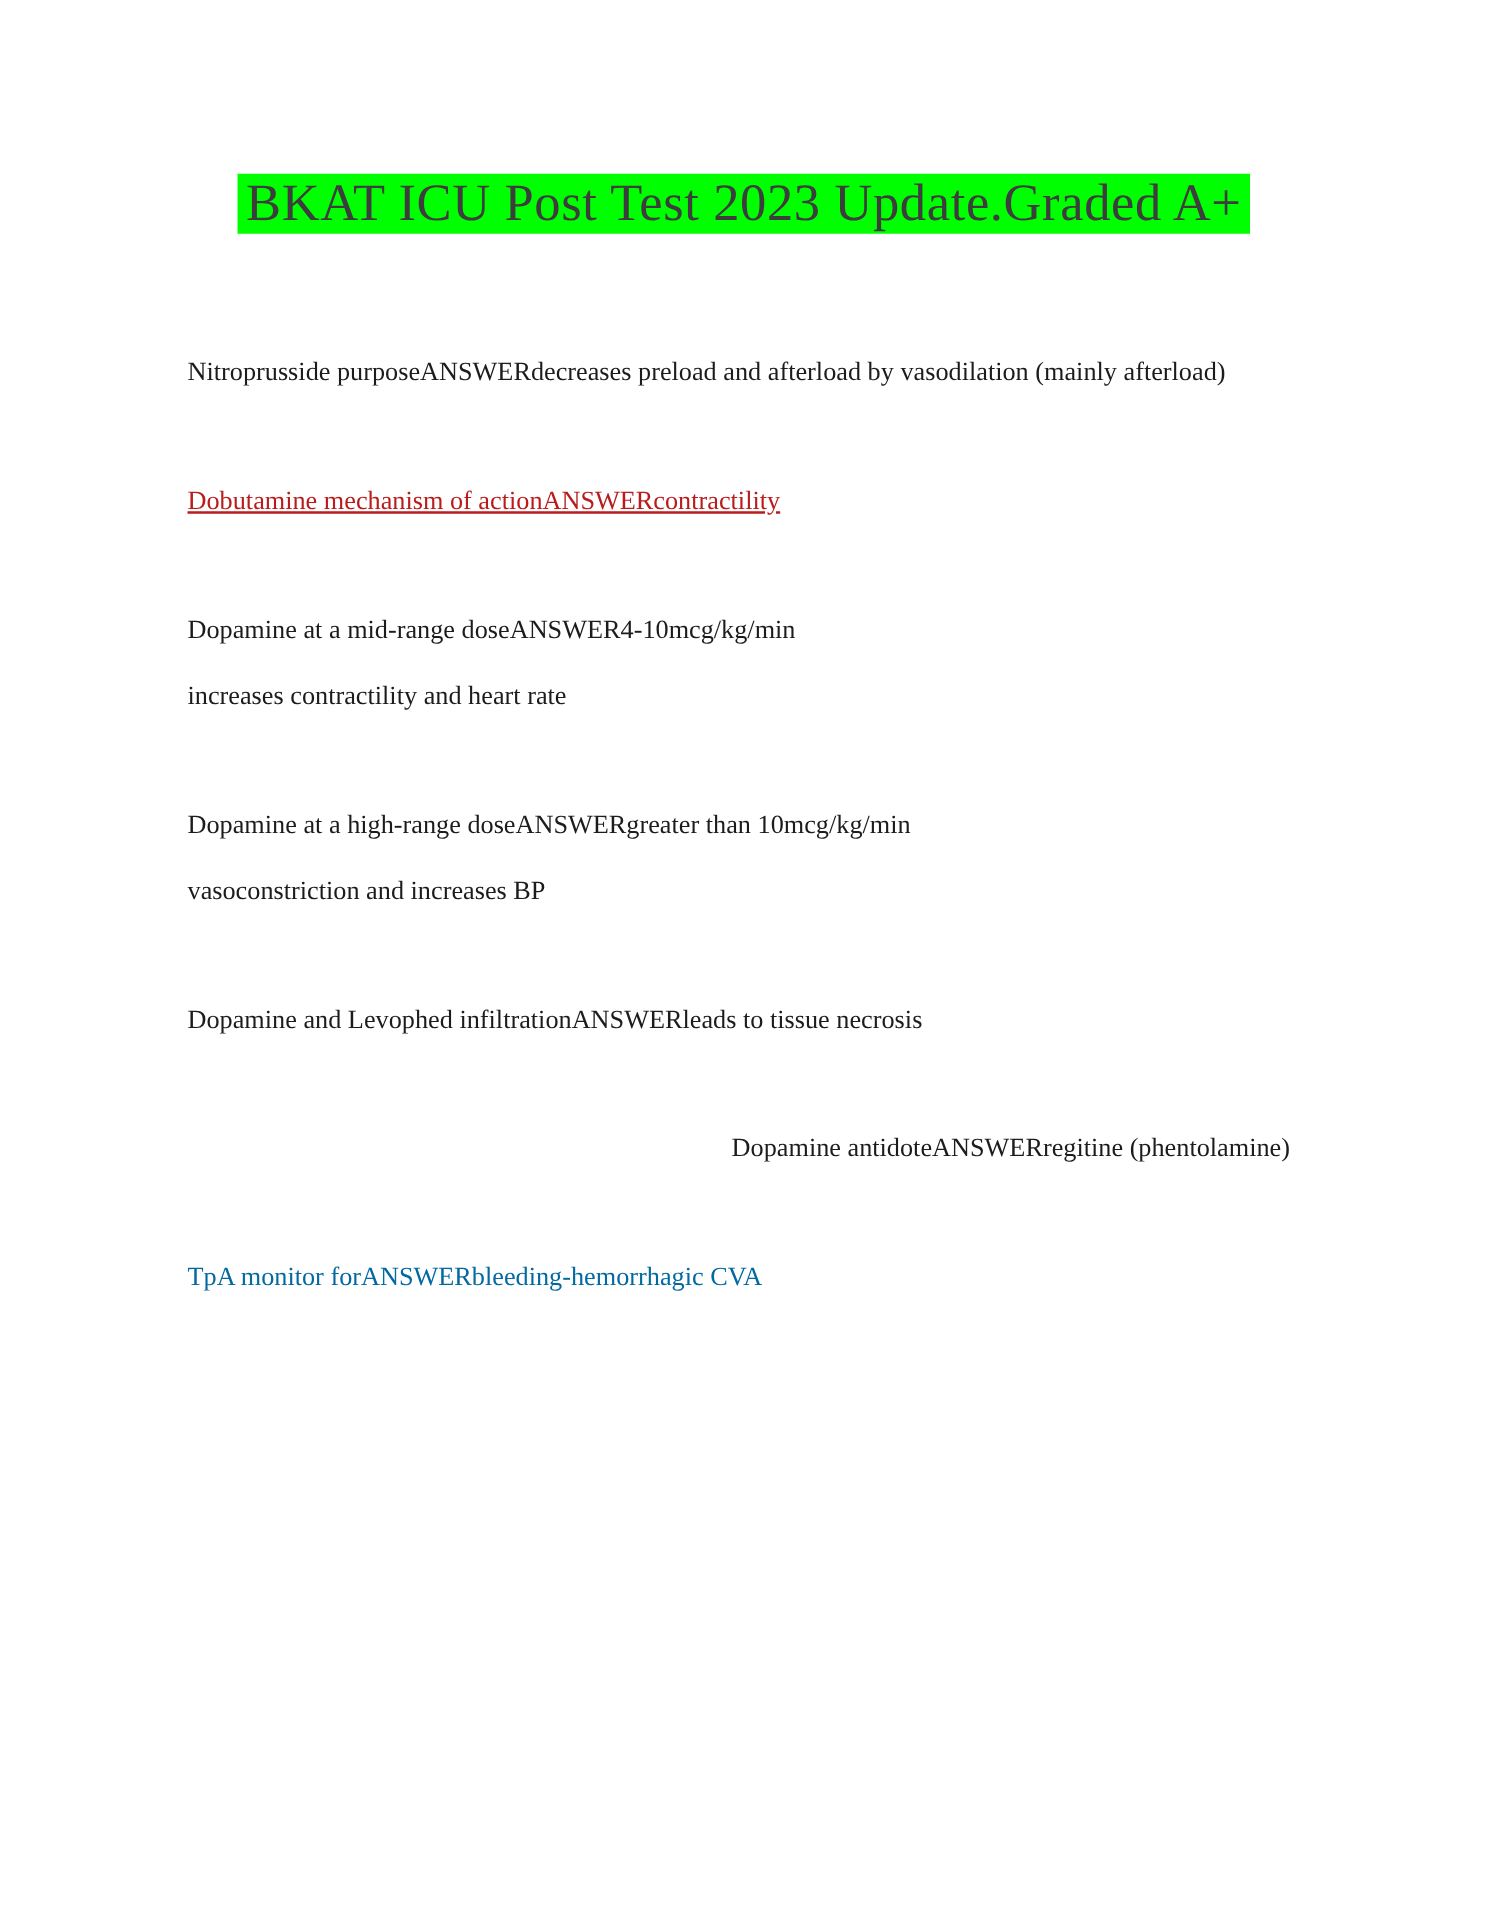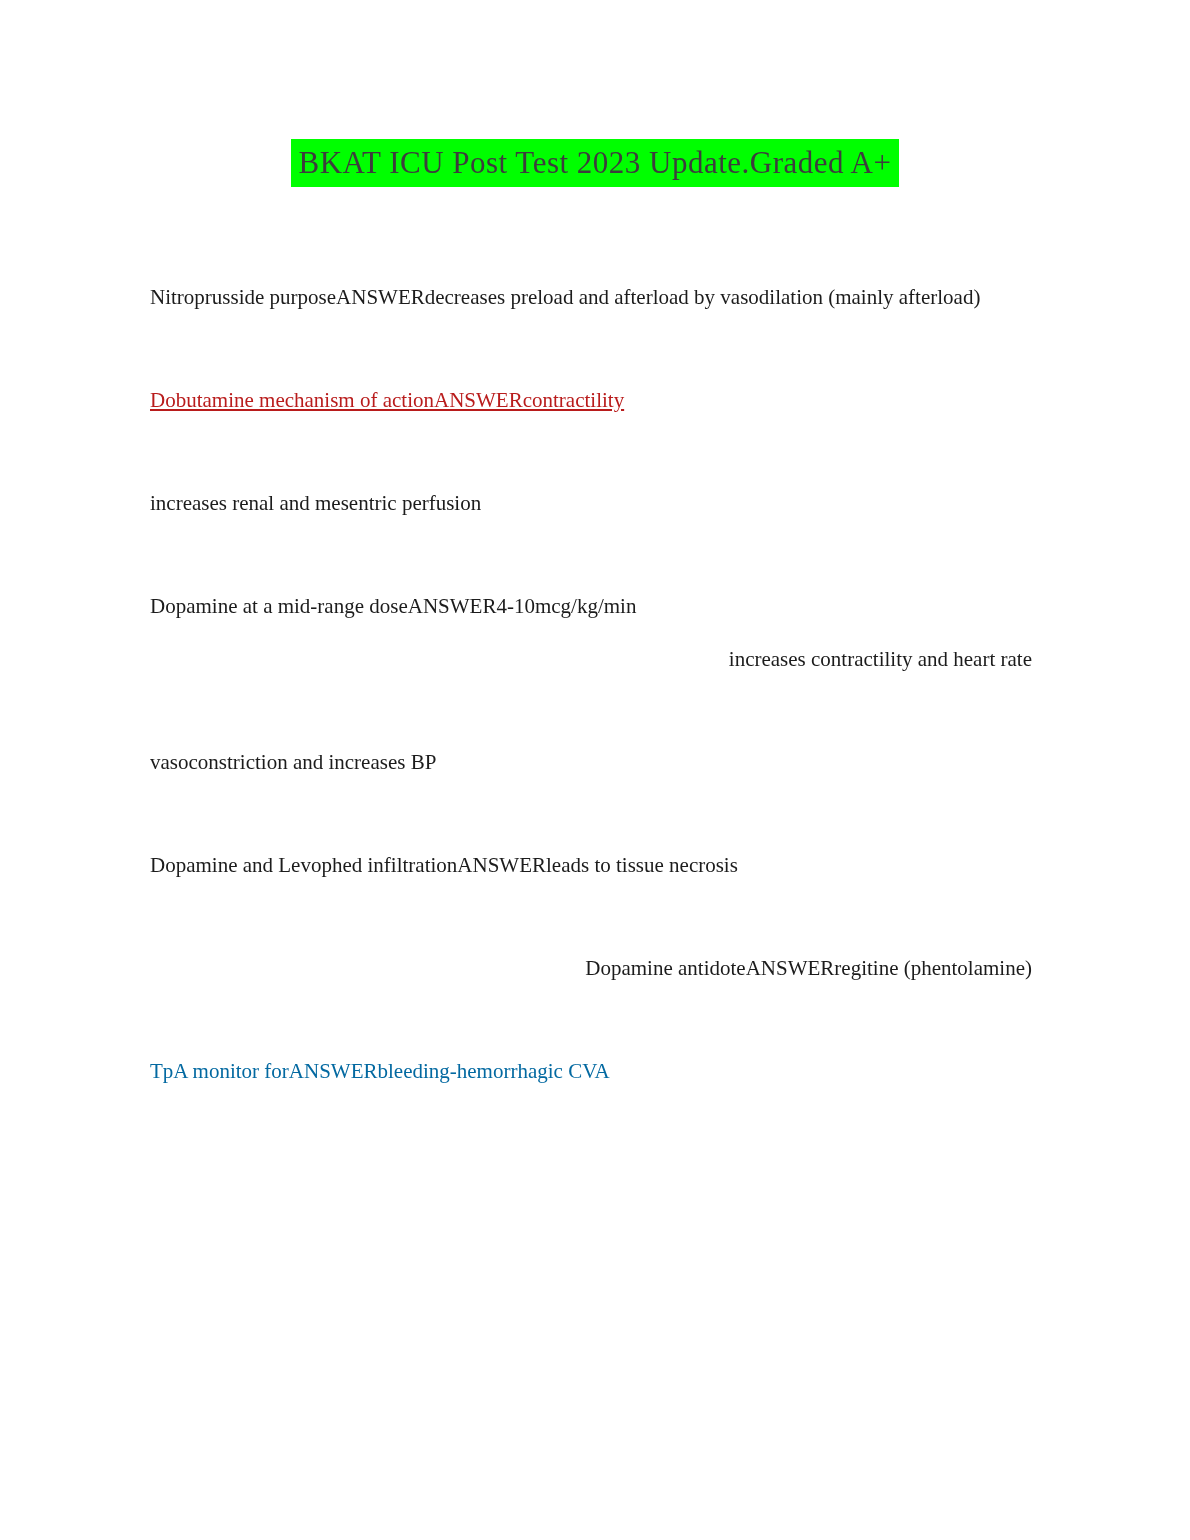--- a/index.html
+++ b/index.html
@@ -23,21 +23,21 @@
   .title-line {
     margin: 0;
     padding-top: 139px;
     text-align: center;
     font-weight: normal;
   }
   .title-highlight {
     display: inline-block;
     background: #00ff00;
     color: #3d3d3d;
-    font-size: 31px;
+    font-size: 42px;
     line-height: 48px;
     padding: 0 7px;
     letter-spacing: 0.5px;
   }
   .doc-body {
     padding: 84px 148px 0 140px;
   }
   .qa-block {
     margin: 0 0 70px 0;
   }
@@ -59,27 +59,27 @@
     <span class="title-highlight" style="background: rgb(0, 255, 0); color: rgb(61, 61, 61);">BKAT ICU Post Test 2023 Update.Graded A+</span>
   </h1>
   <div class="doc-body">
       <section class="qa-block">
         <p style="color: rgb(28, 28, 28);">Nitroprusside purposeANSWERdecreases preload and afterload by vasodilation (mainly afterload)</p>
       </section>
       <section class="qa-block">
         <p style="color: #b91c1c; text-decoration: underline;">Dobutamine mechanism of actionANSWERcontractility</p>
       </section>
       <section class="qa-block">
-        <p style="color: rgb(28, 28, 28);">increases renal and mesentric perfusion</p>
       </section>
       <section class="qa-block">
         <p style="color: rgb(28, 28, 28);">Dopamine at a mid-range doseANSWER4-10mcg/kg/min</p>
-        <p style="color: rgb(28, 28, 28); text-align: right;">increases contractility and heart rate</p>
+        <p style="color: rgb(28, 28, 28);">increases contractility and heart rate</p>
       </section>
       <section class="qa-block">
+        <p style="color: rgb(28, 28, 28);">Dopamine at a high-range doseANSWERgreater than 10mcg/kg/min</p>
         <p style="color: rgb(28, 28, 28);">vasoconstriction and increases BP</p>
       </section>
       <section class="qa-block">
         <p style="color: rgb(28, 28, 28);">Dopamine and Levophed infiltrationANSWERleads to tissue necrosis</p>
       </section>
       <section class="qa-block">
         <p style="color: rgb(28, 28, 28); text-align: right;">Dopamine antidoteANSWERregitine (phentolamine)</p>
       </section>
       <section class="qa-block">
         <p style="color: #0369a1;">TpA monitor forANSWERbleeding-hemorrhagic CVA</p>

